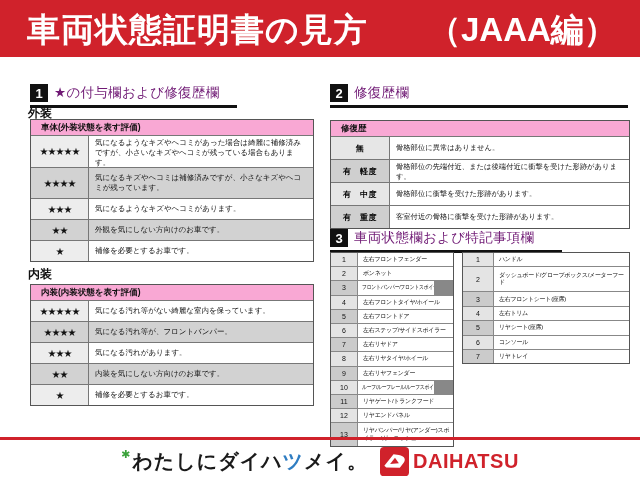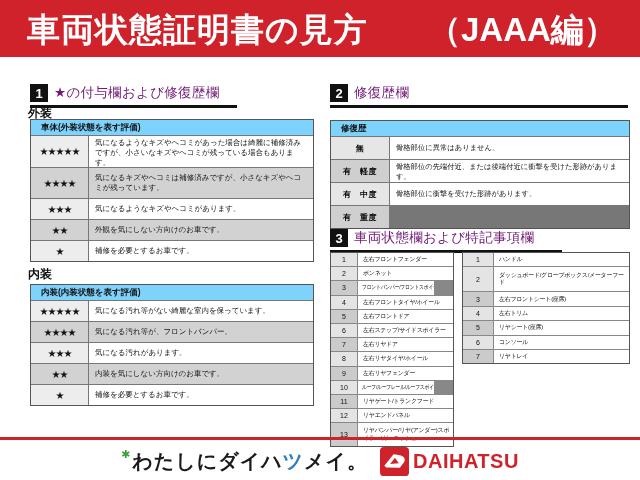--- a/index.html
+++ b/index.html
@@ -21,21 +21,21 @@
   #sec2{left:330px;top:84px;width:298px;}
   #sec3{left:330px;top:229px;width:232px;}
 
   .grp-label{position:absolute;font-size:12px;font-weight:bold;color:#111;text-align:right;}
   #lbl-ext{left:28px;top:105px;}
   #lbl-int{left:28px;top:266px;}
 
   
   .tbl{position:absolute;display:grid;border:1.5px solid #555;background:#777;grid-gap:1px;}
   .tbl>div{background:#fff;display:flex;align-items:center;}
-  .tbl .th{grid-column:1 / -1;background:#7dd3fc;font-size:8.5px;font-weight:bold;color:#111;padding-left:10px;}
+  .tbl .th{grid-column:1 / -1;background:#f9a8d4;font-size:8.5px;font-weight:bold;color:#111;padding-left:10px;}
   .tbl .star{justify-content:center;font-size:10px;letter-spacing:-1px;color:#111;background:#ededed;font-weight:bold;}
   .tbl .desc{font-size:7.5px;color:#111;padding:2px 6px;line-height:1.35;display:block;align-content:center;}
   .tbl .dk{background:#d2d2d2;}
 
   #tbl-ext{left:30px;top:119px;width:282px;grid-template-columns:57px 1fr;grid-template-rows:15px 31px 30px 20px 20px 20px;}
   #tbl-int{left:30px;top:284px;width:282px;grid-template-columns:57px 1fr;grid-template-rows:15px 20px 20px 20px 20px 20px;}
 
   #tbl-rep{left:330px;top:120px;width:298px;grid-template-columns:58px 1fr;grid-template-rows:15px 22px 22px 22px 22px;}
   #tbl-rep .lab{justify-content:center;font-size:8px;font-weight:bold;background:#e6e6e6;letter-spacing:.5px;}
   #tbl-rep .lab.dk{background:#cfcfcf;}
@@ -113,20 +113,21 @@
 
   <div class="tbl" id="tbl-rep">
     <div class="th">修復歴</div>
     <div class="lab">無</div>
     <div class="desc">骨格部位に異常はありません。</div>
     <div class="lab dk">有　軽度</div>
     <div class="desc">骨格部位の先端付近、または後端付近に衝撃を受けた形跡があります。</div>
     <div class="lab">有　中度</div>
     <div class="desc">骨格部位に衝撃を受けた形跡があります。</div>
     <div class="lab dk">有　重度</div>
+    <div class="desc">客室付近の骨格に衝撃を受けた形跡があります。</div>
   </div>
 
   <div class="sec" id="sec3">
     <span class="num">3</span>
     <span class="t">車両状態欄および特記事項欄</span>
   </div>
 
   <div class="parts" id="parts-l">
     <div class="no">1</div>
     <div class="nm">左右フロントフェンダー</div>

